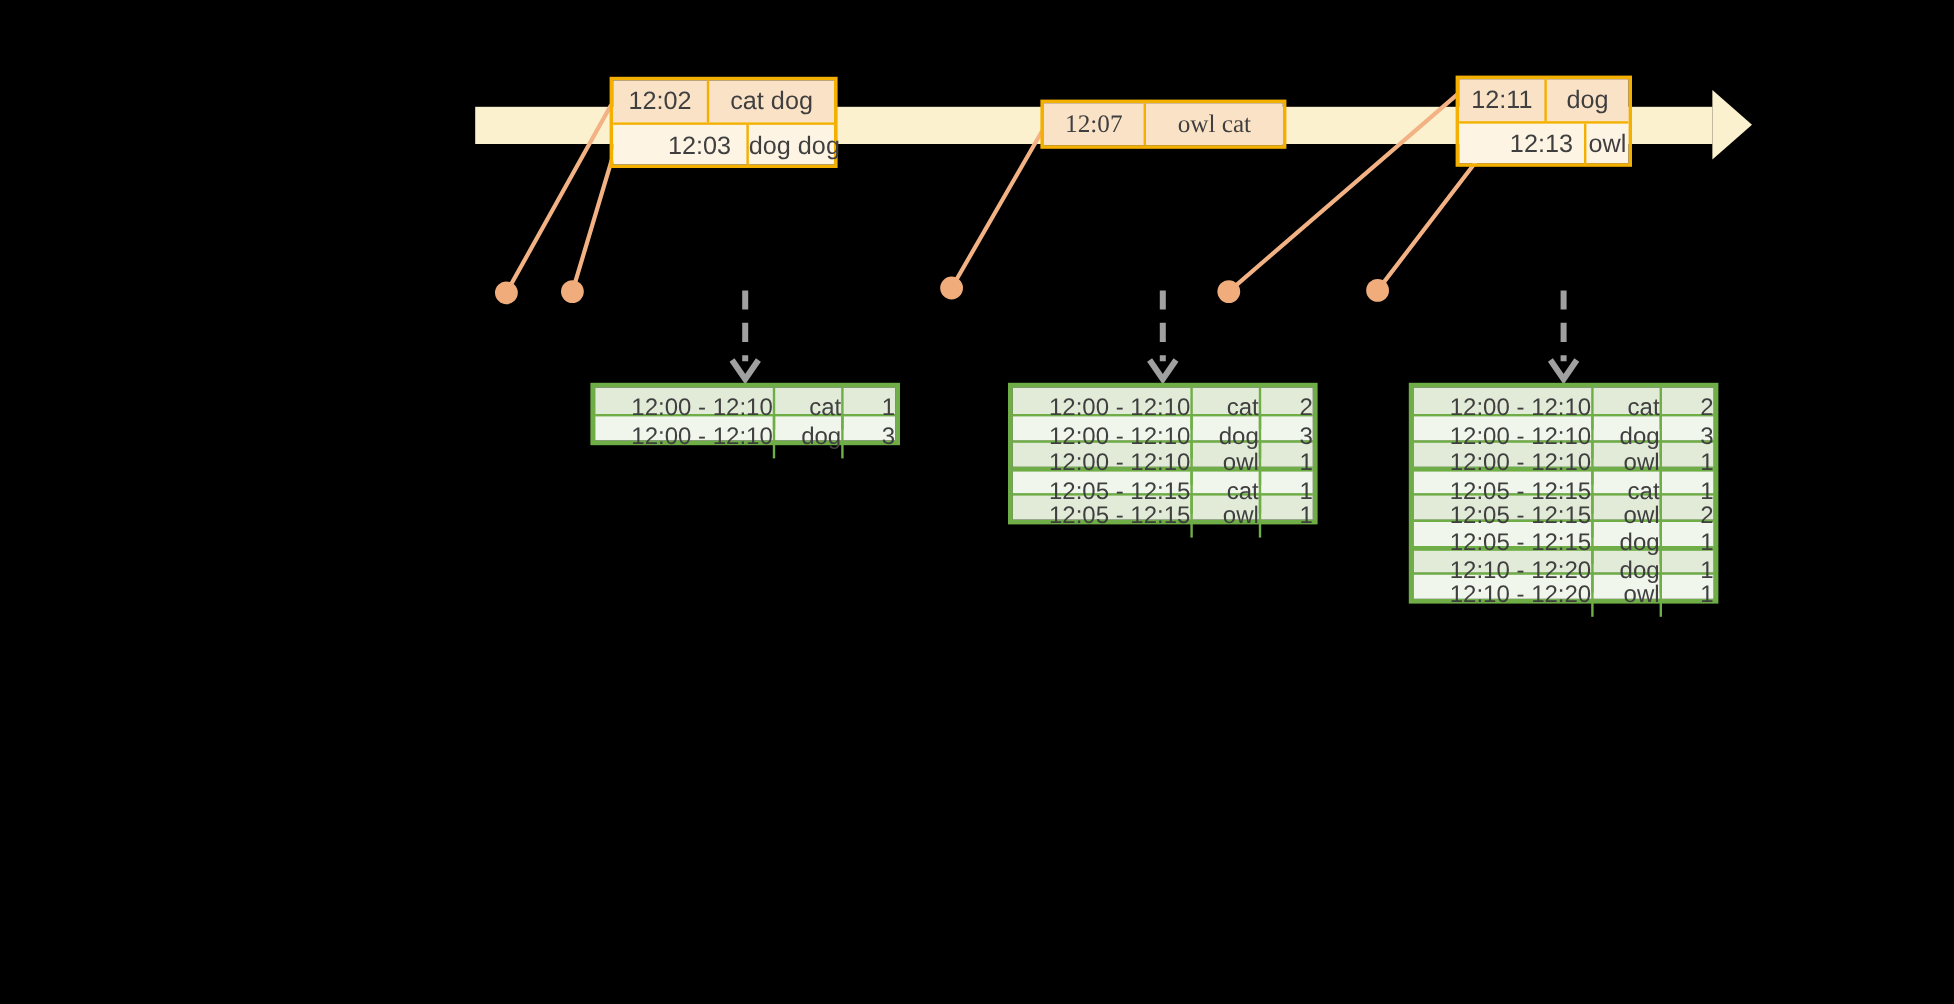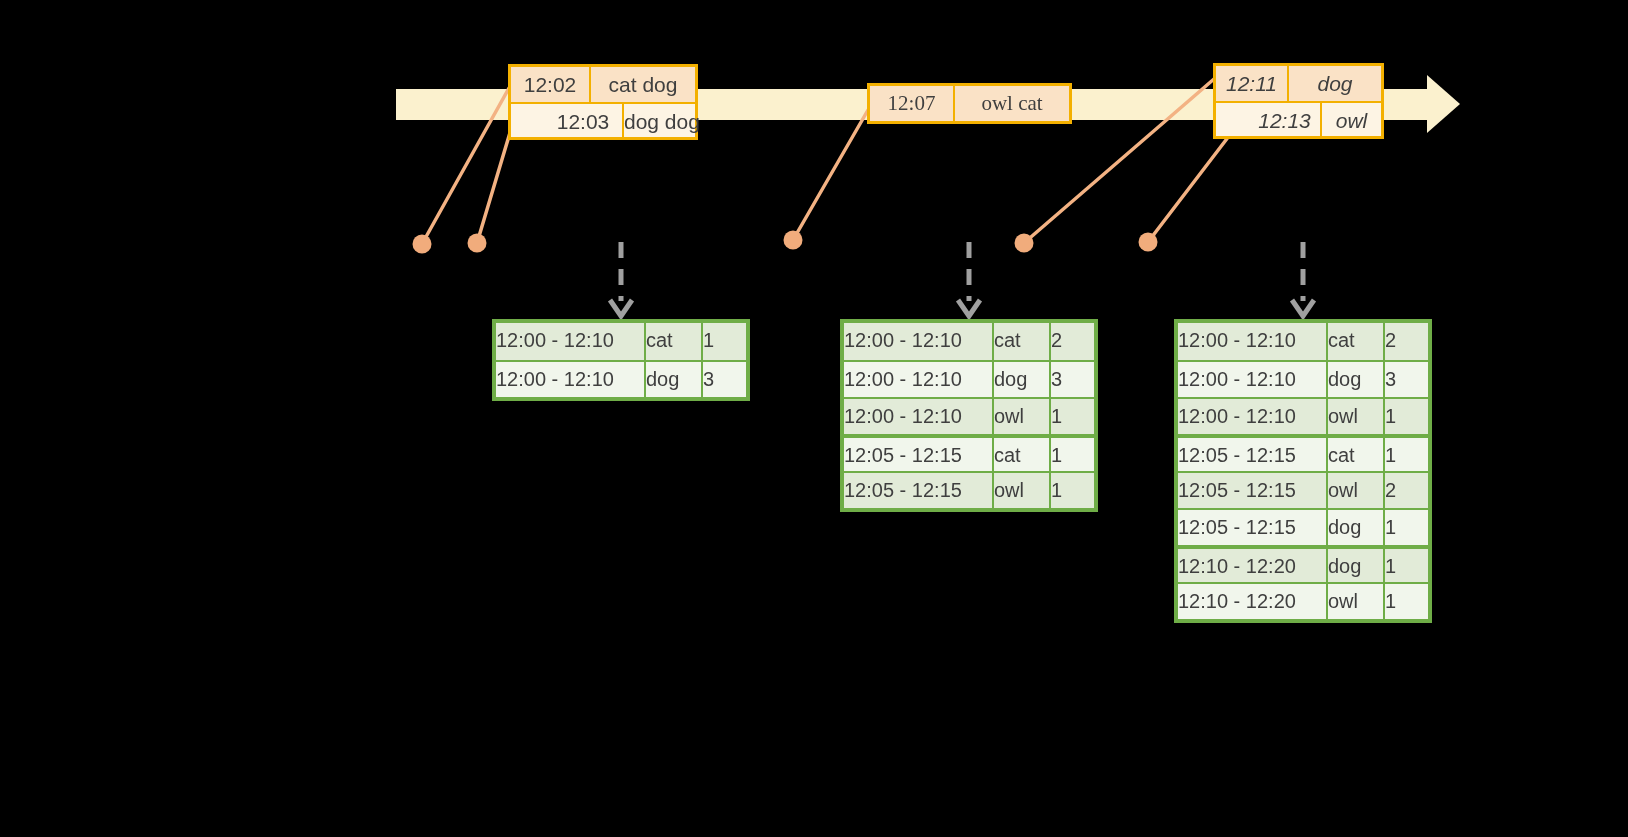--- a/index.html
+++ b/index.html
@@ -40,22 +40,22 @@
   .result-table {
     position: absolute;
     width: 258px;
     border: 4px solid var(--table-border, #6fad47);
     color: var(--text, #3f3f3f);
     font-size: 20px;
   }
   .result-table .row {
     display: grid;
     grid-template-columns: 150px 57px 1fr;
-    height: 37px; line-height: 35px;
-    text-align: left;
+    height: 22px; line-height: 35px;
+    text-align: right;
     white-space: nowrap;
   }
   .result-table .row + .row { border-top: 2px solid var(--table-border, #6fad47); }
   .result-table .row.group-start { border-top: 4px solid var(--table-border, #6fad47); }
   .result-table .row > div:nth-child(-n+2) { border-right: 2px solid var(--table-border, #6fad47); }
   .result-table .row-even { background: var(--table-row-green, #e2ebd8); }
   .result-table .row-odd  { background: var(--table-row-white, #f1f6ec); }
 </style>
 </head>
 <body>
@@ -109,21 +109,21 @@
     </div>
 
   <div class="event-box" style="left:867px; top:83px; width:205px;font-family:Liberation Serif, serif; --timecol:85px;">
 
       <div class="row row-even">
         <div>12:07</div>
         <div>owl cat</div>
       </div>
     </div>
 
-  <div class="event-box" style="left:1213px; top:63px; width:171px;font-style:italic; --timecol:73px;">
+  <div class="event-box" style="left:1213px; top:63px; width:147px; --timecol:73px;">
 
       <div class="row row-even">
         <div>12:11</div>
         <div>dog</div>
       </div>
 
       <div class="row row-odd">
         <div>12:13</div>
         <div>owl</div>
       </div>

